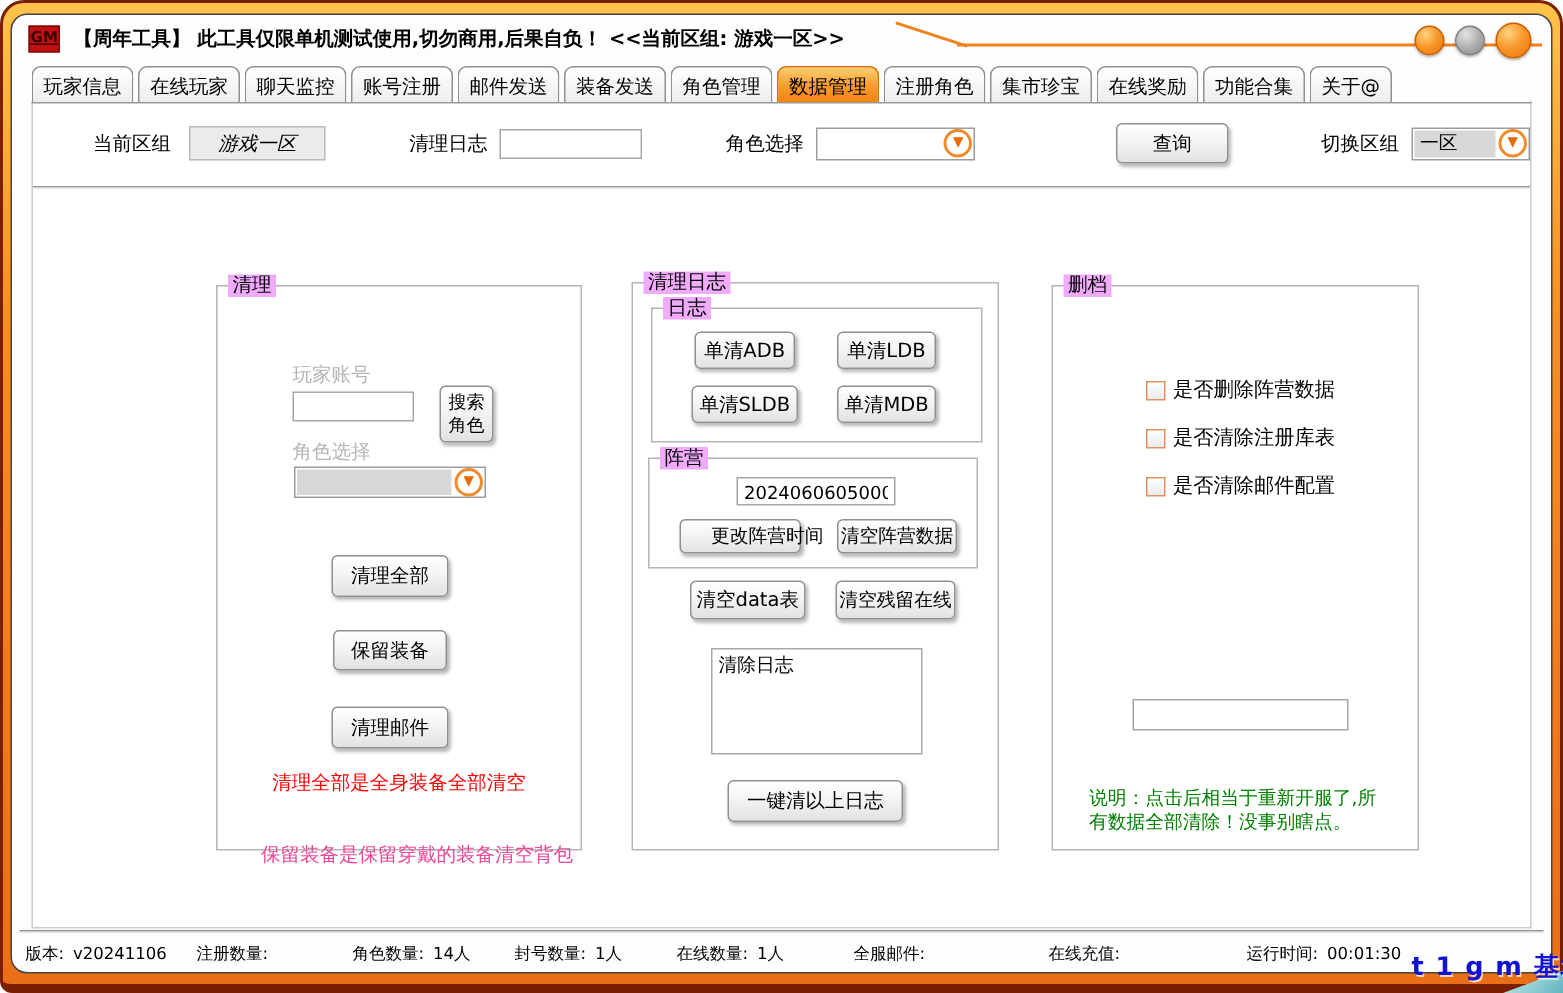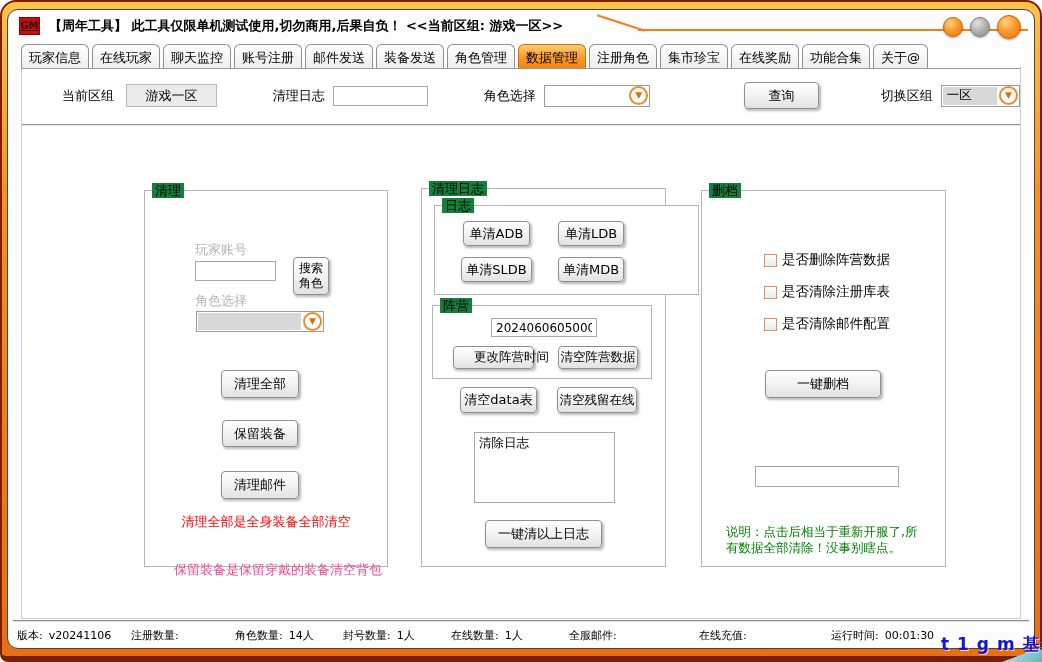--- a/index.html
+++ b/index.html
@@ -76,21 +76,21 @@
     color:#e86a00;font-size:9px;font-weight:bold;line-height:1;
   }
   .btn{
     box-sizing:border-box;display:flex;align-items:center;justify-content:center;
     background:linear-gradient(180deg,#ffffff 0%,#f4f4f4 45%,#e2e2e2 100%);
     border:1px solid #8f8f8f;border-radius:4px;font-size:13px;font-family:inherit;
     box-shadow:1.5px 2px 2.5px rgba(0,0,0,.28);cursor:default;white-space:nowrap;
   }
   
   .groupbox{position:absolute;border:1px solid #b5b5b5;background:#fff;}
-  .gb-title{position:absolute;top:-8px;left:7px;background:#15803d;padding:0 3px;font-size:13px;line-height:15px;}
+  .gb-title{position:absolute;top:-8px;left:7px;background:#f0abfc;padding:0 3px;font-size:13px;line-height:15px;}
   .abs{position:absolute;box-sizing:border-box;}
   .glabel{color:#b5b5b5;font-size:13px;}
   .note{font-size:13px;text-align:center;width:100%;white-space:nowrap;}
   .sunken{border:1px solid #a8a8a8;background:#fff;font-size:12.5px;padding:2px 4px;box-sizing:border-box;}
   .cbrow{display:flex;align-items:center;gap:5px;}
   .cb{width:13px;height:13px;border:1px solid #e2935c;background:linear-gradient(#fefefe,#ebebeb);box-sizing:border-box;}
   .cbl{font-size:13.5px;white-space:nowrap;}
   
   .statusbar{position:absolute;left:5px;right:5px;bottom:1px;height:25px;border-top:2px groove #e2e2e2;font-size:11px;}
   .stat{position:absolute;top:6px;white-space:nowrap;}
@@ -134,21 +134,21 @@
     <div class="tab">集市珍宝</div>
     <div class="tab">在线奖励</div>
     <div class="tab">功能合集</div>
     <div class="tab">关于@</div>
   </div>
 
   <div class="panel">
 
     <div class="controls">
       <span class="lbl" style="margin-left:40px;">当前区组</span>
-      <div class="flatbox" style="margin-left:12px;">游戏一区</div>
+      <div class="flatbox" style="margin-left:12px;font-style:italic;">游戏一区</div>
       <span class="lbl" style="margin-left:56px;">清理日志</span>
       <input class="tinput" style="margin-left: 8px; width: 95px;" value="">
       <span class="lbl" style="margin-left:56px;">角色选择</span>
       <div class="combo" style="margin-left:8px;width:110px;">
         <span class="cval"></span>
         <span class="chev">▼</span>
       </div>
       <div class="btn" style="margin-left:94px;width:77px;height:27px;">查询</div>
       <span class="lbl" style="margin-left:62px;">切换区组</span>
       <div class="combo" style="margin-left:8px;width:82px;">
@@ -170,21 +170,21 @@
       <div class="abs btn" style="left:76px;top:179px;width:78px;height:28px;">清理全部</div>
       <div class="abs btn" style="left:77px;top:229px;width:76px;height:27px;">保留装备</div>
       <div class="abs btn" style="left:76px;top:280px;width:78px;height:28px;">清理邮件</div>
       <div class="abs note" style="left:0;top:322px;color:#ff0000;">清理全部是全身装备全部清空</div>
       <div class="abs note" style="left:12px;top:346px;color:#ec4899;margin-top:24px;">保留装备是保留穿戴的装备清空背包</div>
     </div>
 
     <div class="groupbox" style="left:399px;top:121px;width:243px;height:377px;">
       <span class="gb-title">清理日志</span>
 
-      <div class="groupbox" style="left:12px;top:16px;width:219px;height:88px;padding-left:44px;">
+      <div class="groupbox" style="left:12px;top:16px;width:219px;height:88px;">
         <span class="gb-title">日志</span>
         <div class="abs btn" style="left:28px;top:15px;width:67px;height:25px;">单清ADB</div>
         <div class="abs btn" style="left:123px;top:15px;width:66px;height:25px;">单清LDB</div>
         <div class="abs btn" style="left:26px;top:51px;width:71px;height:25px;">单清SLDB</div>
         <div class="abs btn" style="left:123px;top:51px;width:66px;height:25px;">单清MDB</div>
       </div>
 
       <div class="groupbox" style="left:10px;top:116px;width:218px;height:72px;">
         <span class="gb-title">阵营</span>
         <input class="abs tinput" style="left: 58px; top: 12px; width: 106px; height: 19px; text-align: center;" value="20240606050000">
@@ -209,21 +209,20 @@
       </div>
       <div class="abs cbrow" style="left:62px;top:92px;">
         <span class="cb"></span>
         <span class="cbl">是否清除注册库表</span>
       </div>
       <div class="abs cbrow" style="left:62px;top:124px;">
         <span class="cb"></span>
         <span class="cbl">是否清除邮件配置</span>
       </div>
 
-      <div class="abs btn" style="left:63px;top:179px;width:116px;height:28px;">一键删档</div>
 
       <input class="abs tinput" style="left: 53px; top: 275px; width: 144px; height: 21px;" value="">
 
       <div class="abs" style="left:24px;top:333px;width:199px;color:#008000;font-size:12.5px;line-height:1.25;">说明：点击后相当于重新开服了,所有数据全部清除！没事别瞎点。</div>
     </div>
   </div>
 
   <div class="statusbar">
     <span class="stat" style="left:4px;">
       <span>版本:</span><span class="sv">v20241106</span>

